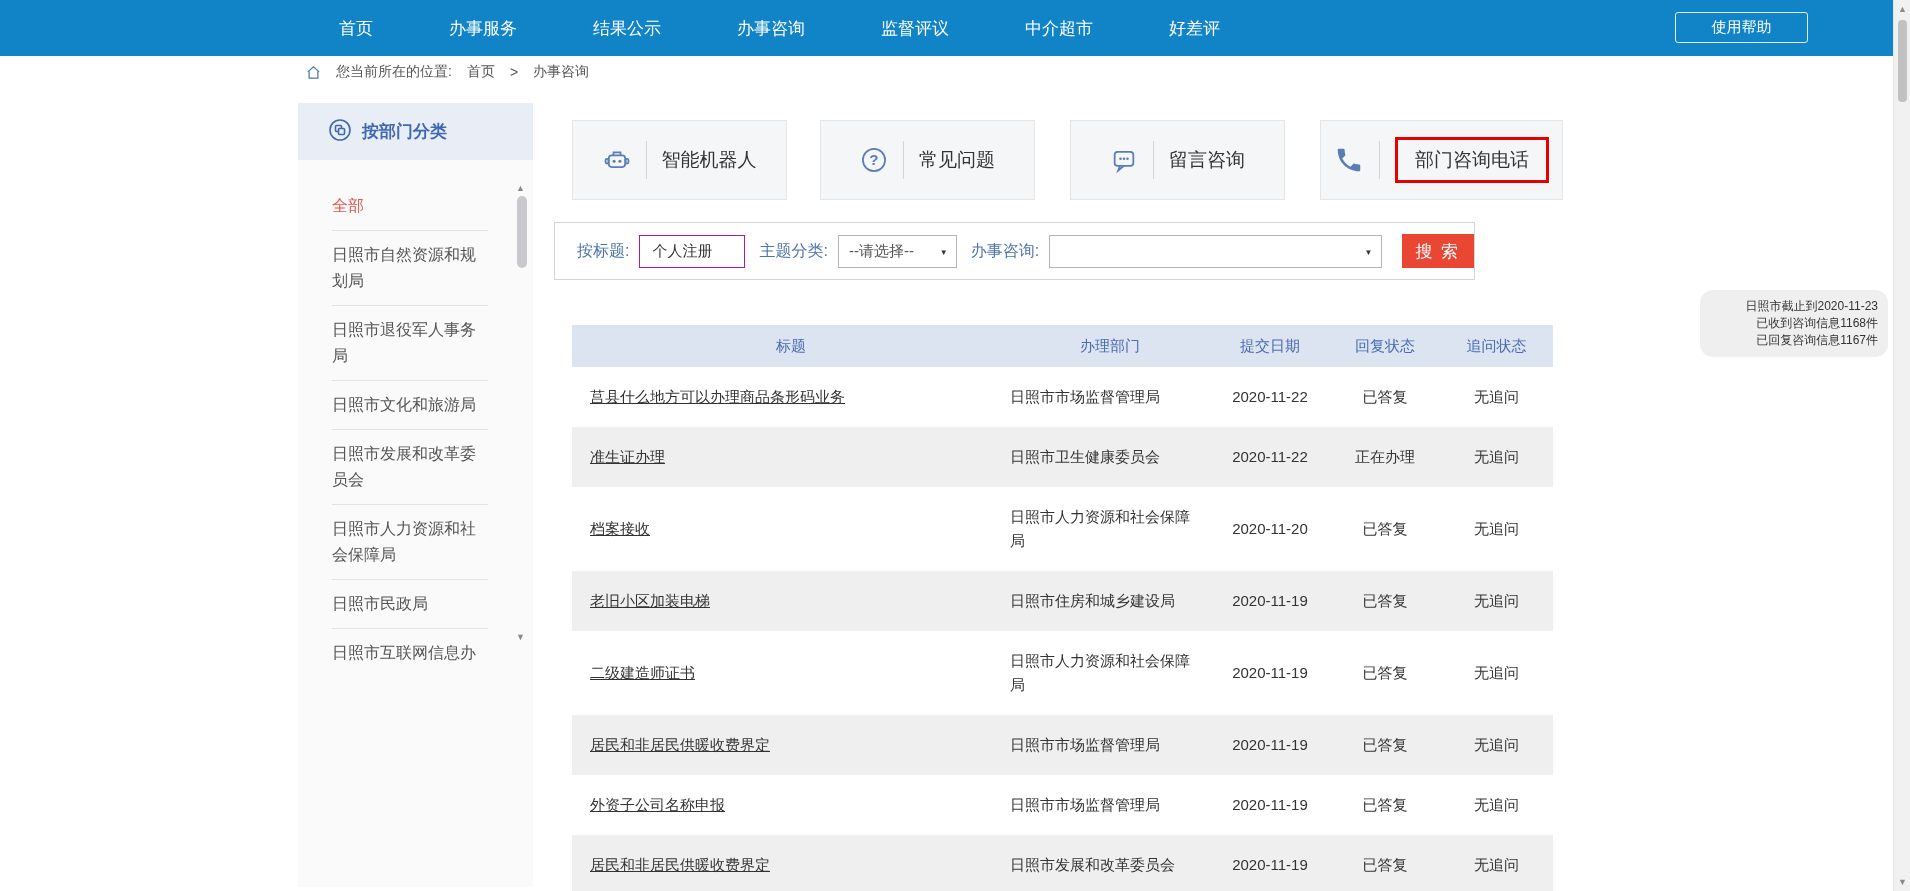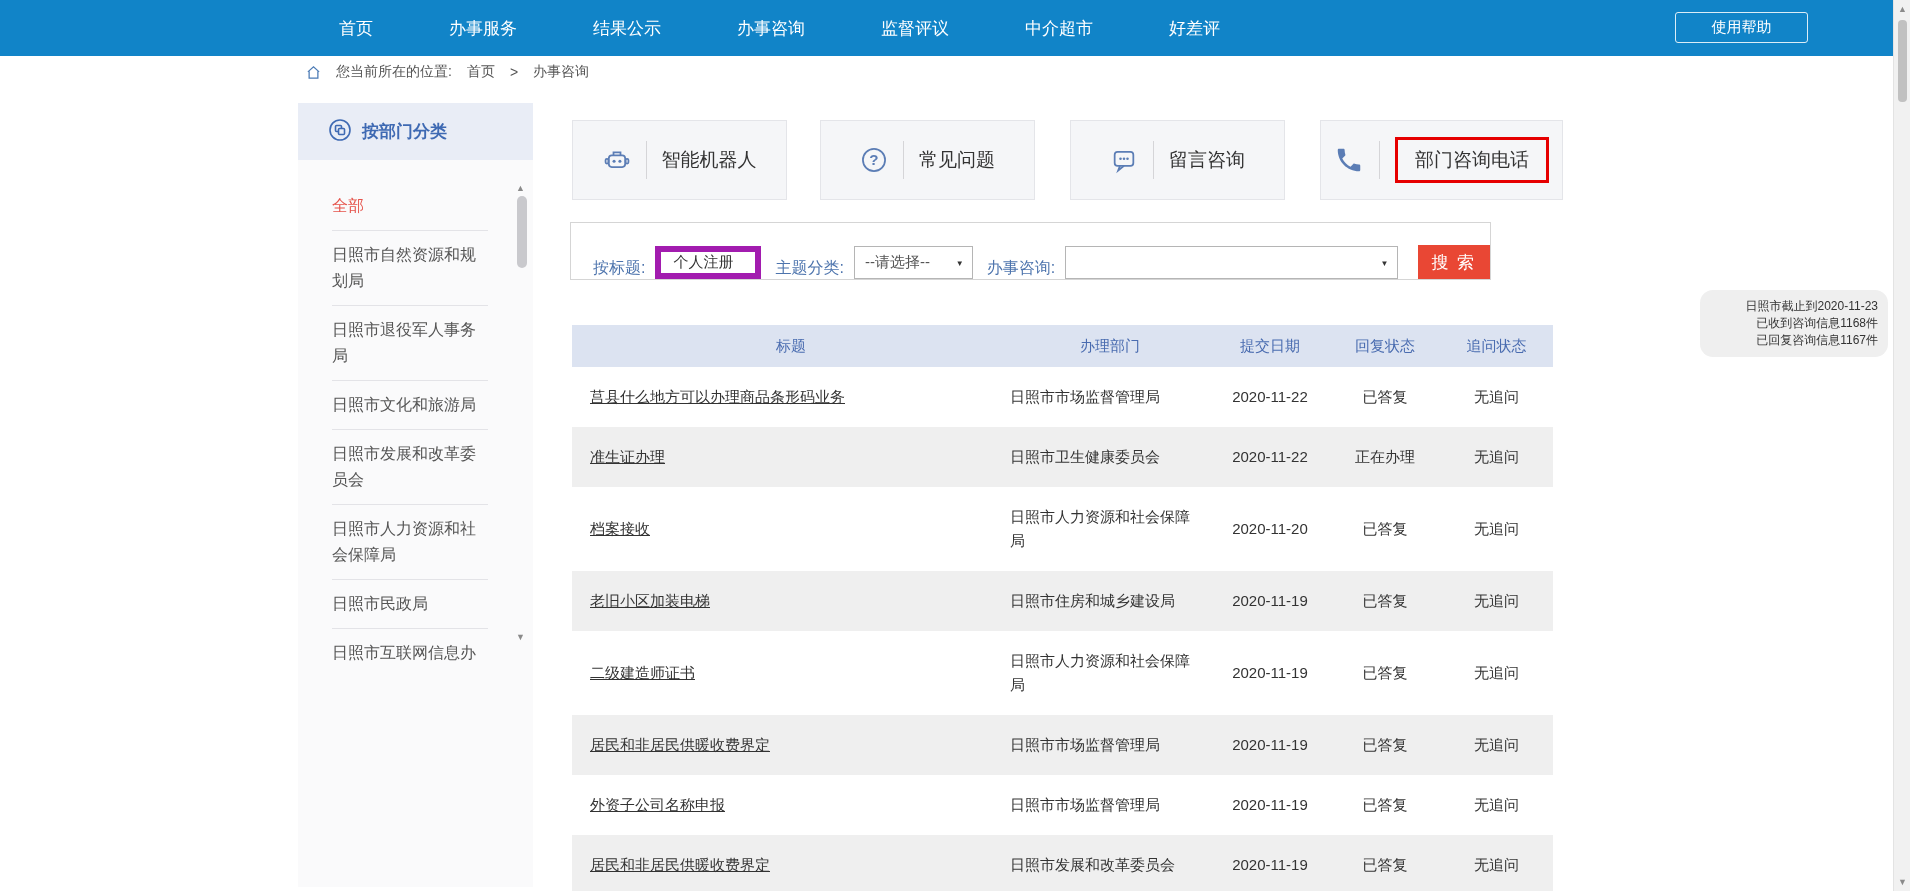--- a/index.html
+++ b/index.html
@@ -39,24 +39,24 @@
   .tab-1 { left:572px;  width:215px; }
   .tab-2 { left:820px;  width:215px; }
   .tab-3 { left:1070px; width:215px; }
   .tab-4 { left:1320px; width:243px; }
   .tab-divider { width:1px; height:38px; background:#d5d5d8; margin:0 15px; }
   .tab-label { font-size:19px; color:#333; white-space:nowrap; }
   .tab-hl { border:3px solid #e60000; padding:7px 17px; }
   .tab-icon svg { display:block; }
 
   
-  .searchbar { position:absolute; left:570px; top:222px; width:921px; height:58px;
-    border:1px solid #d5d5d5; background:#fff; display:flex; align-items:flex-end; padding-left:22px; }
+  .searchbar { position:absolute; left:554px; top:222px; width:921px; height:58px;
+    border:1px solid #d5d5d5; background:#fff; display:flex; align-items:center; padding-left:22px; }
   .s-label { color:#4d74ad; font-size:16px; white-space:nowrap; }
-  .s-input { width:106px; height:33px; border:6px solid #a21caf; margin-left:10px; font-size:15px;
+  .s-input { width:106px; height:33px; border:1px solid #a21caf; margin-left:10px; font-size:15px;
     color:#333; padding-left:12px; outline:none; background:#fff;
     font-family:"Liberation Sans","DejaVu Sans",sans-serif; }
   .s-select { position:relative; height:33px; border:1px solid #b5b5b5; background:#fff; margin-left:10px;
     display:flex; align-items:center; padding-left:10px; font-size:15px; color:#555; cursor:pointer; }
   .sel-1 { width:124px; }
   .sel-2 { width:348px; }
   .s-caret { position:absolute; right:8px; top:12px; font-size:8px; color:#333; }
   .gap-l { margin-left:14px; }
   .search-btn { width:76px; height:34px; margin-left:20px; background:#e94734; color:#fff; font-size:17px;
     border:none; display:flex; align-items:center; justify-content:center; letter-spacing:2px; cursor:pointer; }

